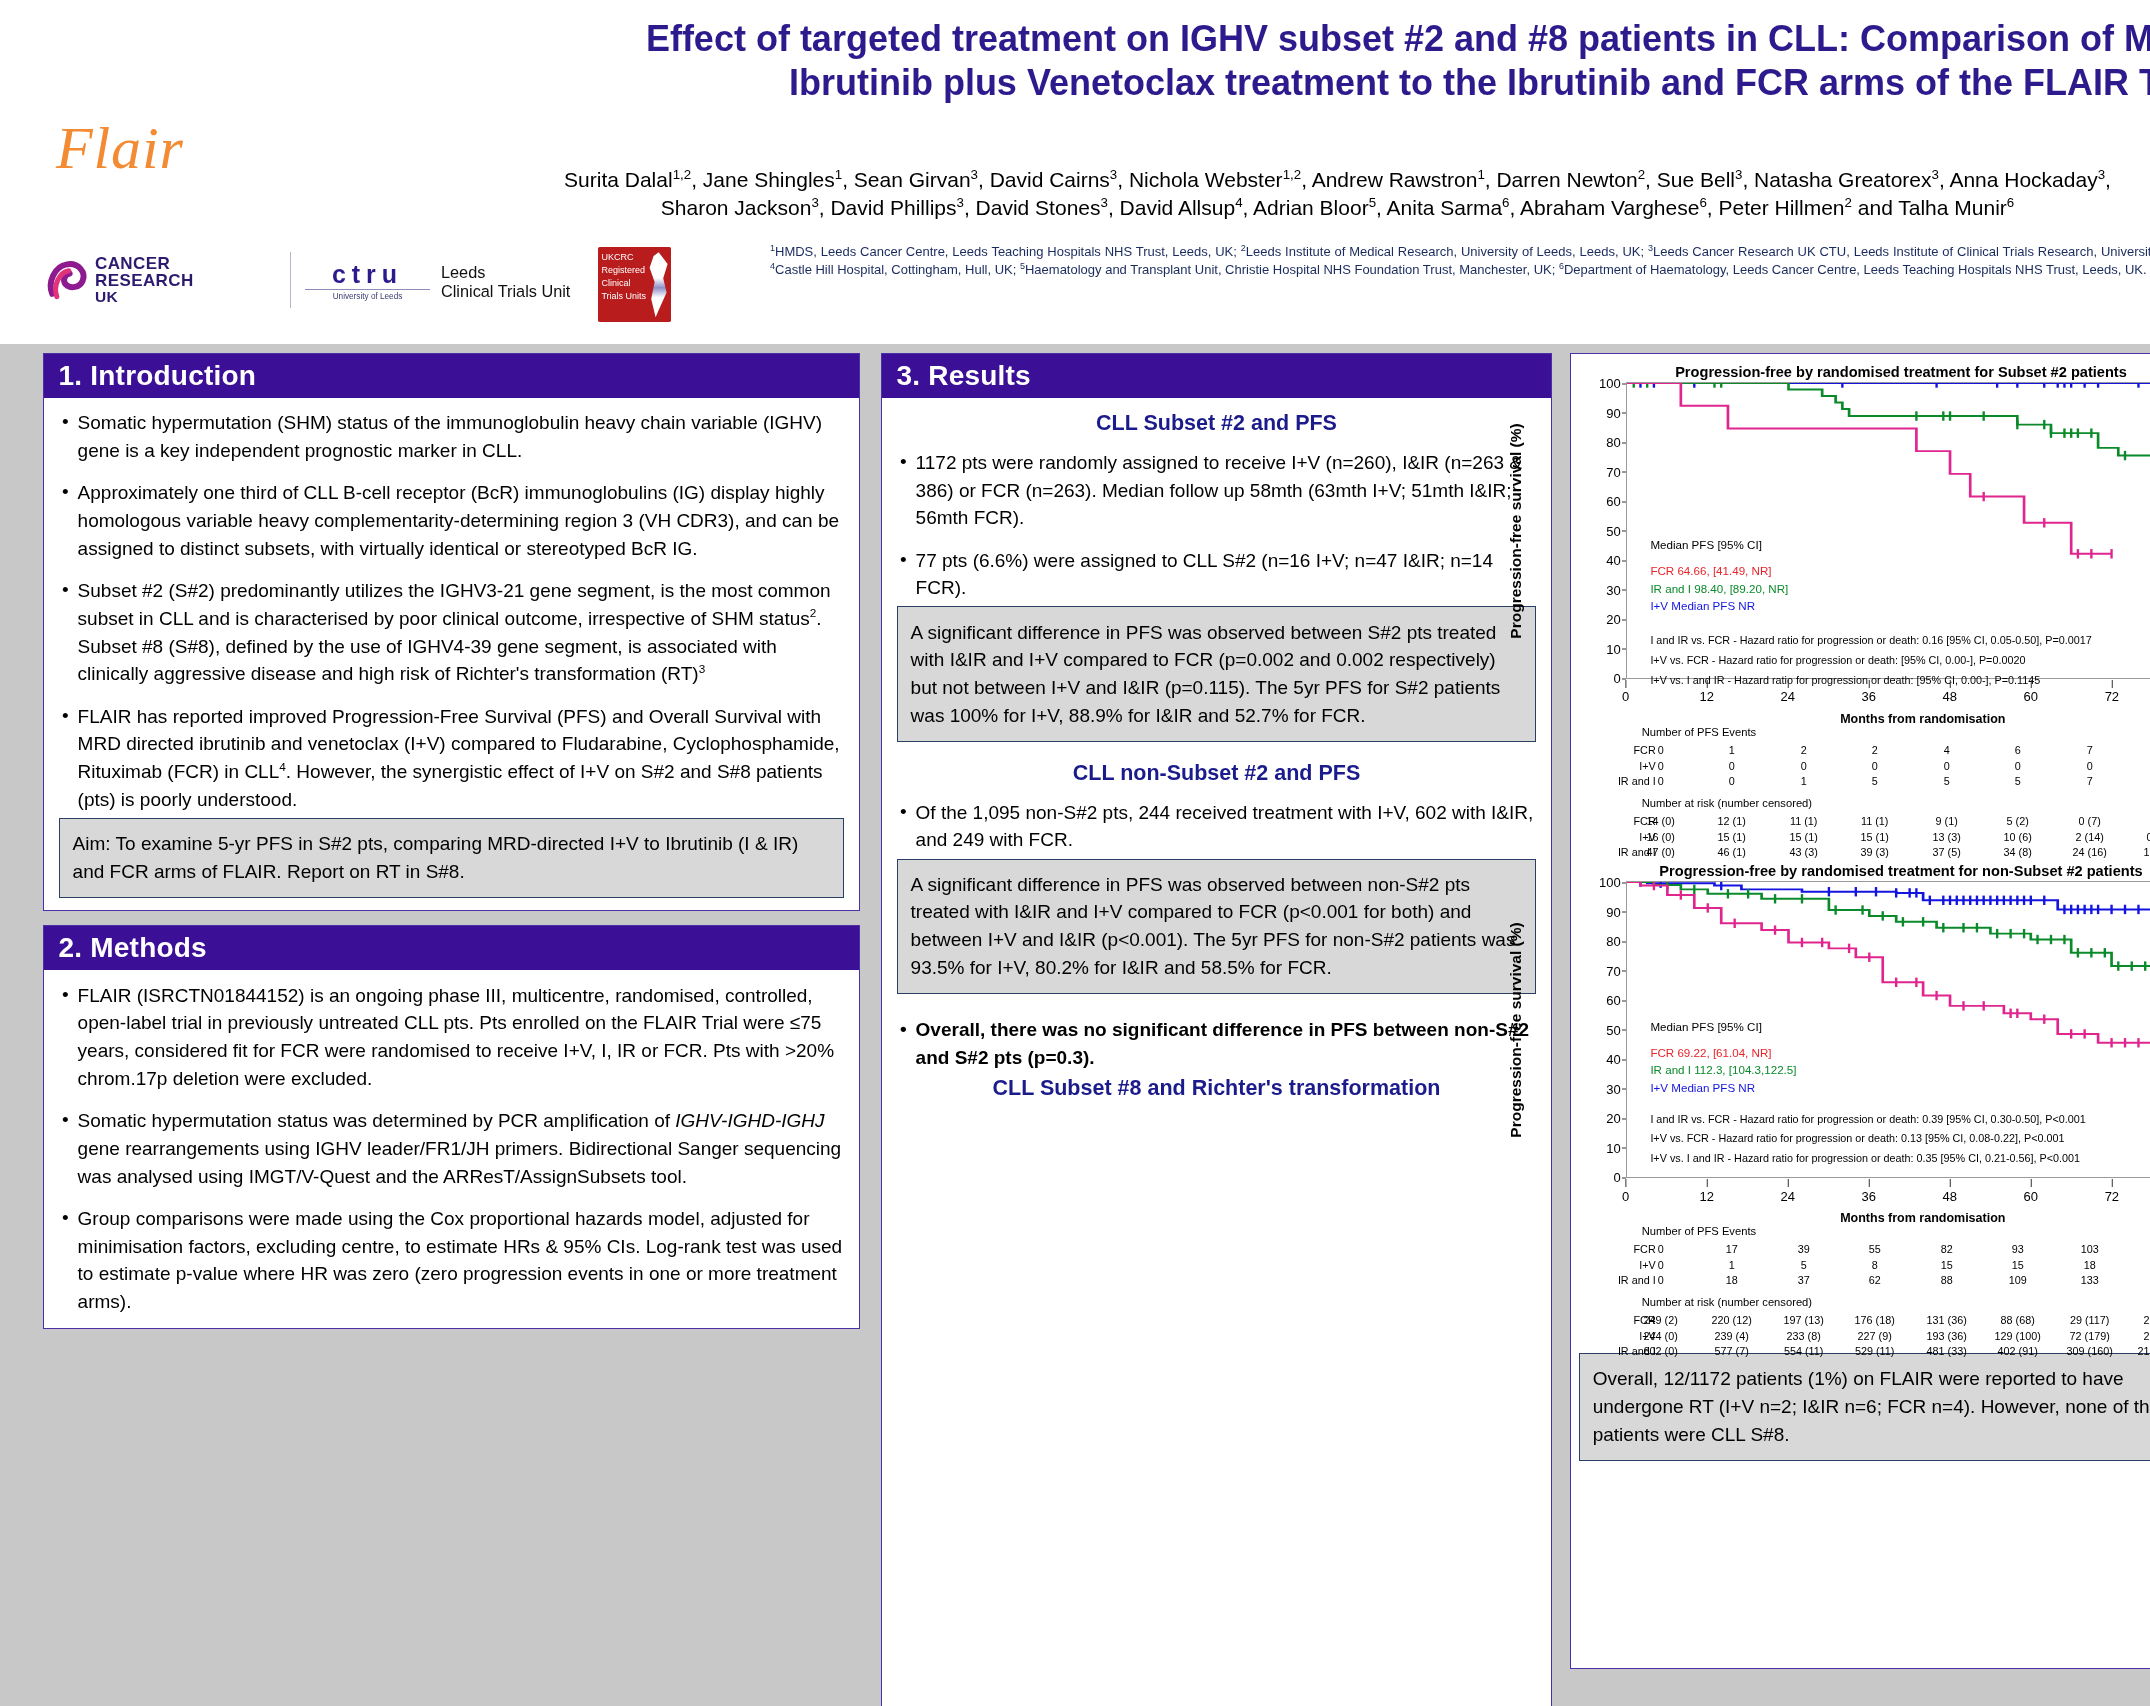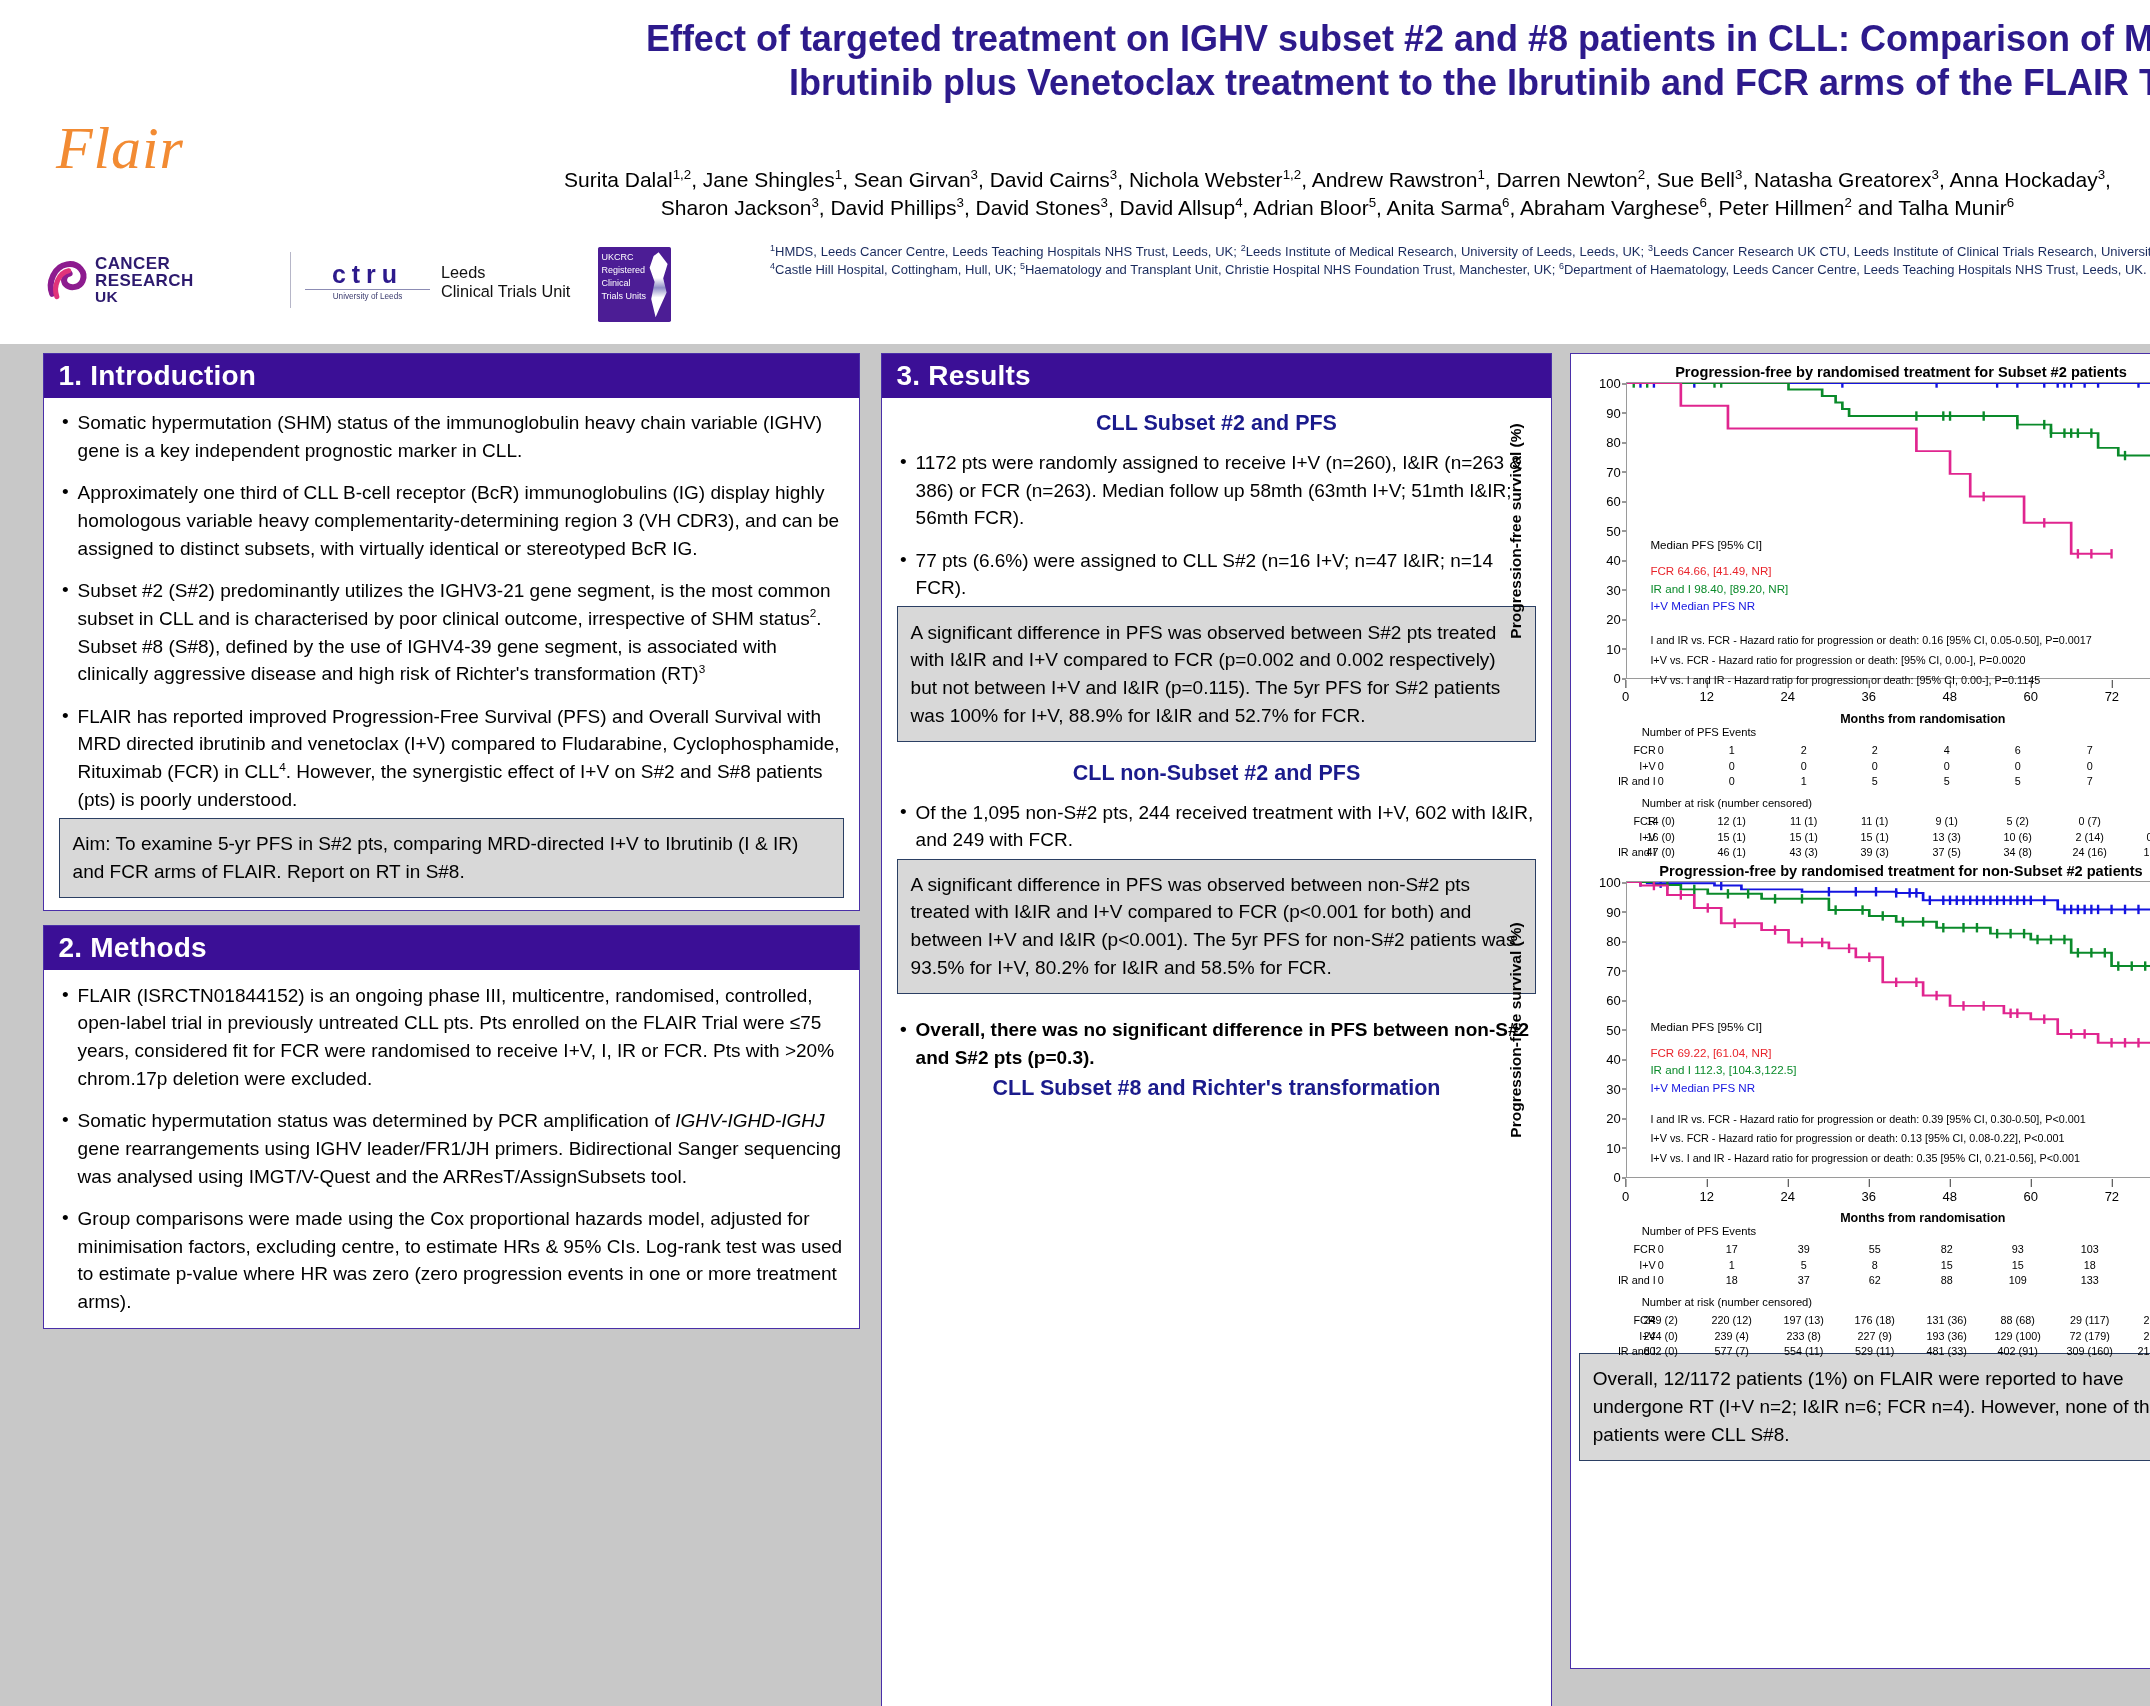--- a/index.html
+++ b/index.html
@@ -47,21 +47,21 @@
   .ctru {
     position: absolute; left: 262px; top: 19.4px; width: 125px; text-align: center;
   }
   .ctru-word { font-size: 25px; font-weight: bold; color: #2d1a8c; letter-spacing: 6px; }
   .ctru-sub { font-size: 8.2px; color: #3b3b6e; border-top: 1.3px solid #8c8cb4; padding-top: 1.7px; }
   .leedsctu {
     position: absolute; left: 398px; top: 21.5px; font-size: 16.3px; color: #111; line-height: 1.18;
   }
   .ukcrc {
     position: absolute; left: 555px; top: 6px; width: 73px; height: 75px;
-    background: #4c1d95; color: #fff; font-size: 9px; padding: 3.9px 3.4px; line-height: 1.45;
+    background: #b91c1c; color: #fff; font-size: 9px; padding: 3.9px 3.4px; line-height: 1.45;
     border-radius: 1.7px; position: absolute;
   }
   .ukcrc .blob {
     position:absolute; right: 3.4px; top: 5.2px; width: 20px; height: 65px;
     background: linear-gradient(180deg,#fff 0%,#fff 40%,#8f8fc8 55%,#fff 70%,#fff 100%);
     clip-path: polygon(55% 0,100% 18%,78% 40%,95% 62%,60% 86%,40% 100%,18% 72%,35% 46%,10% 24%,30% 6%);
   }
 
   
   .col { position: absolute; }

